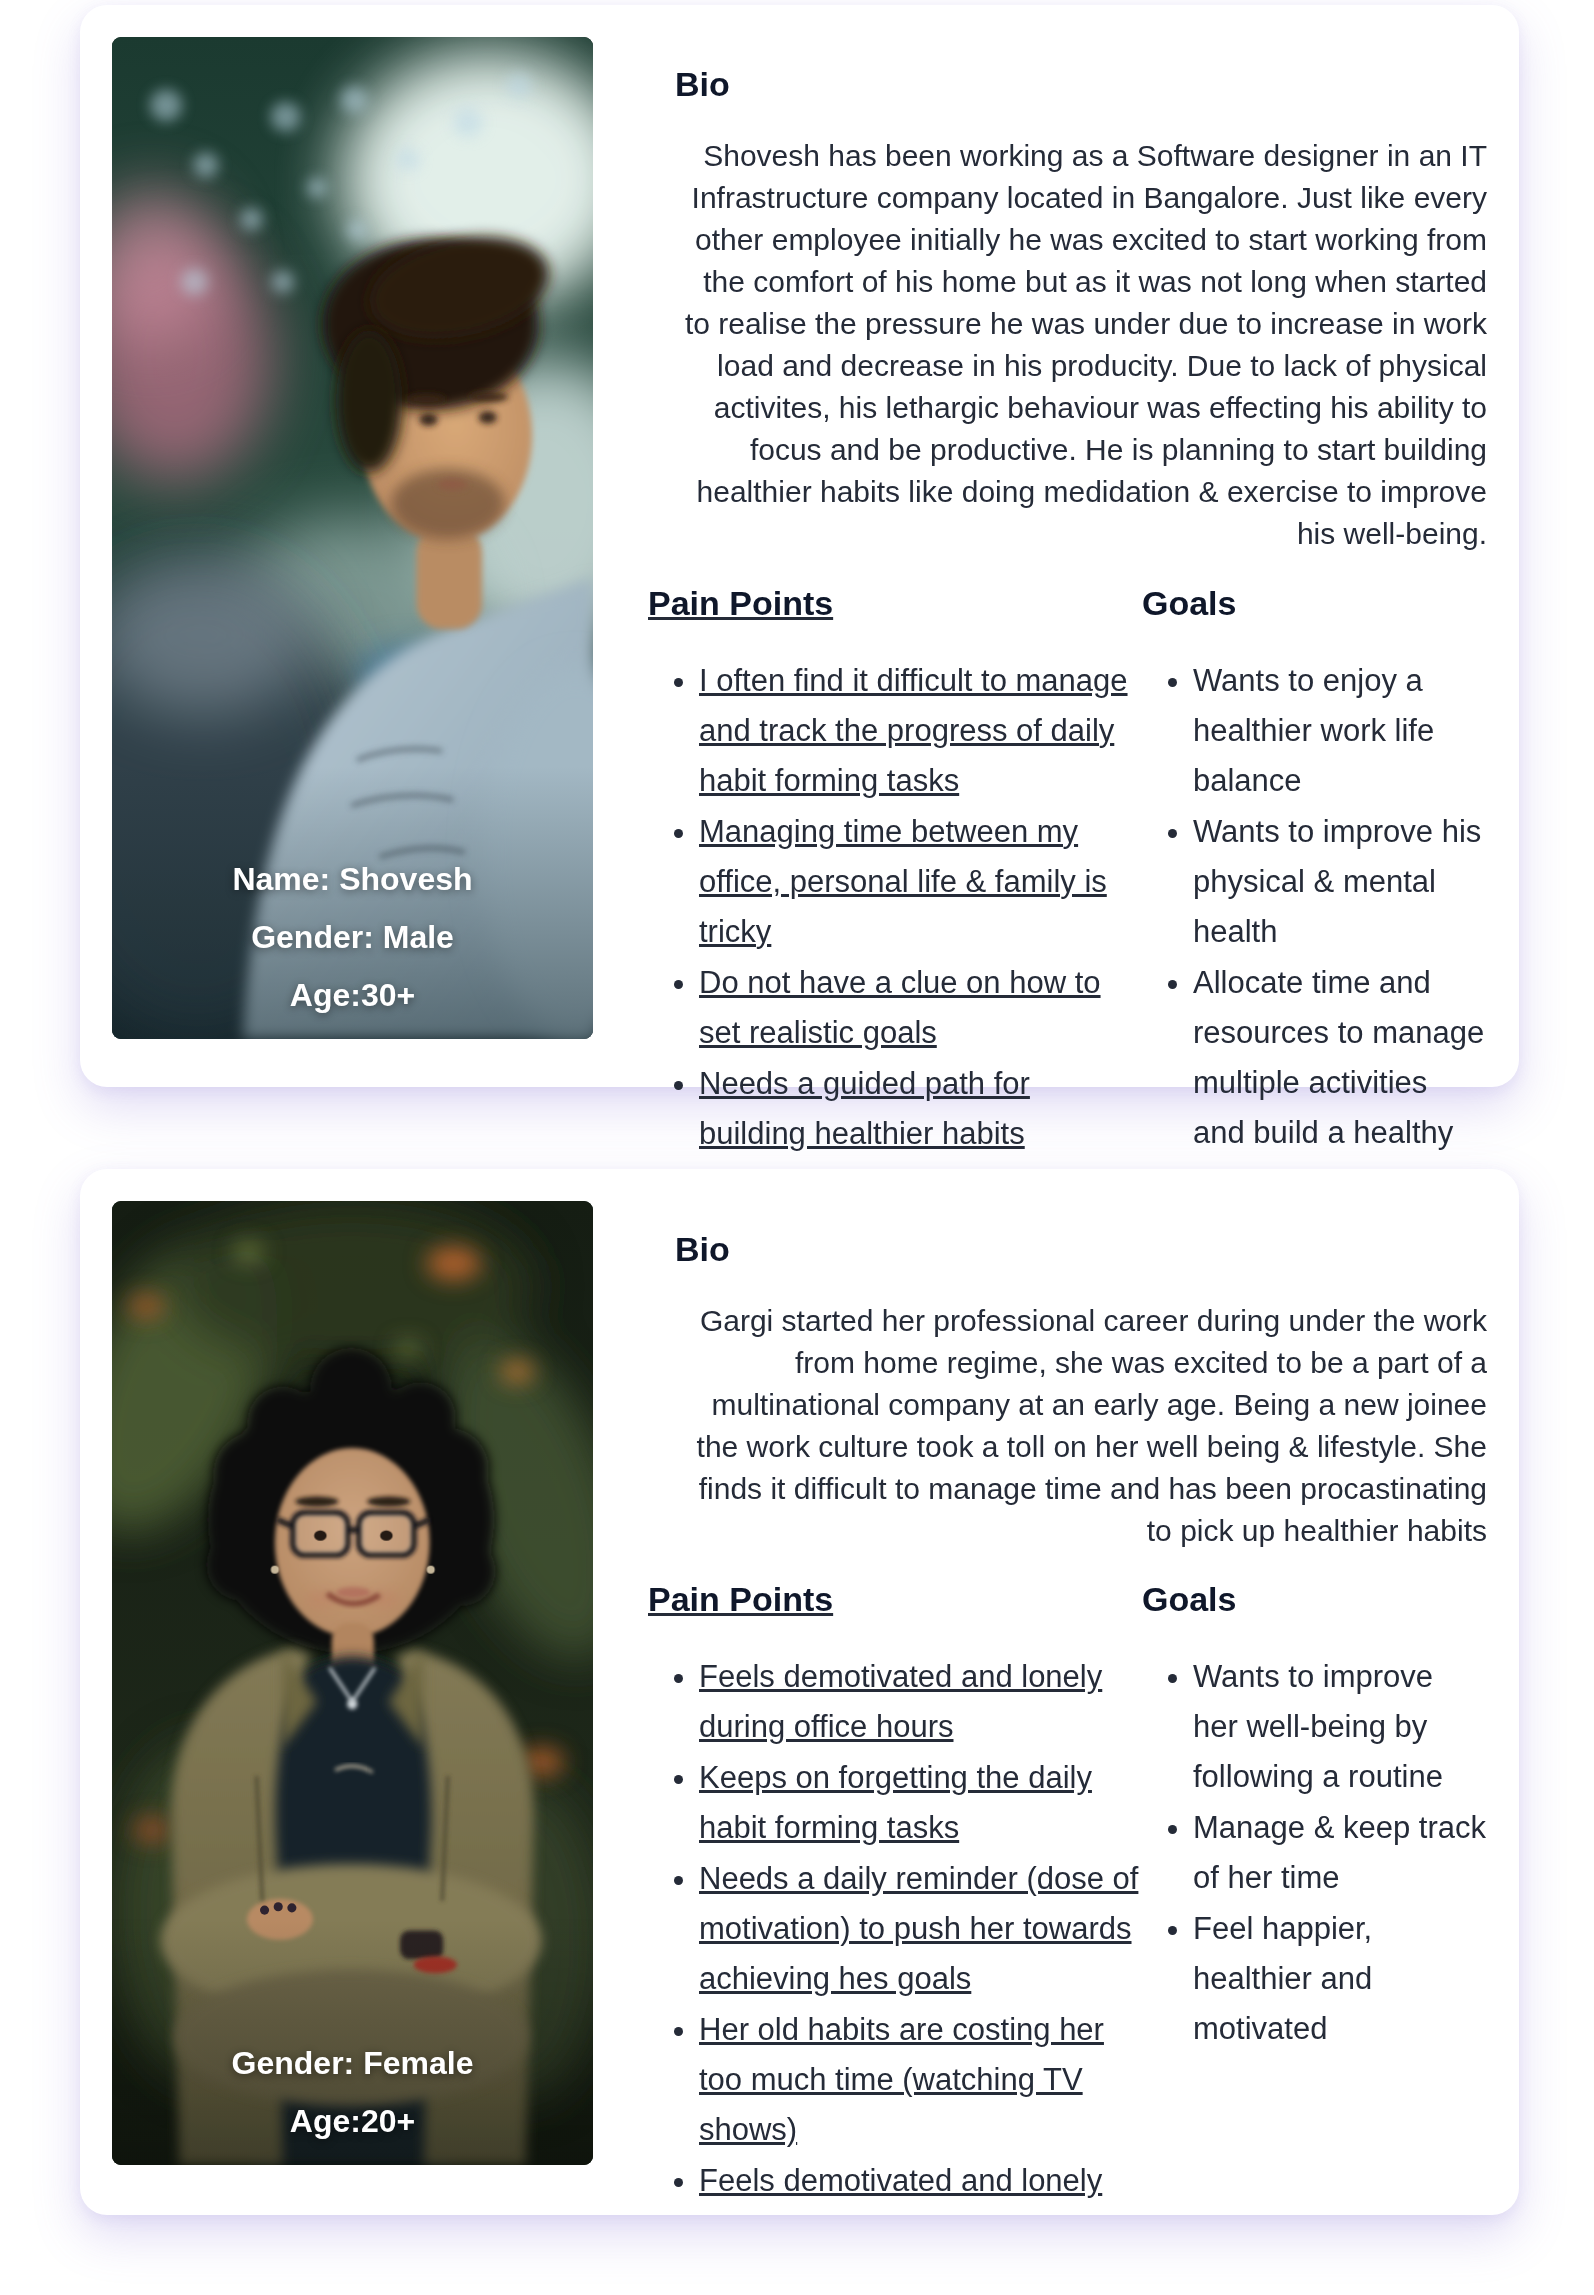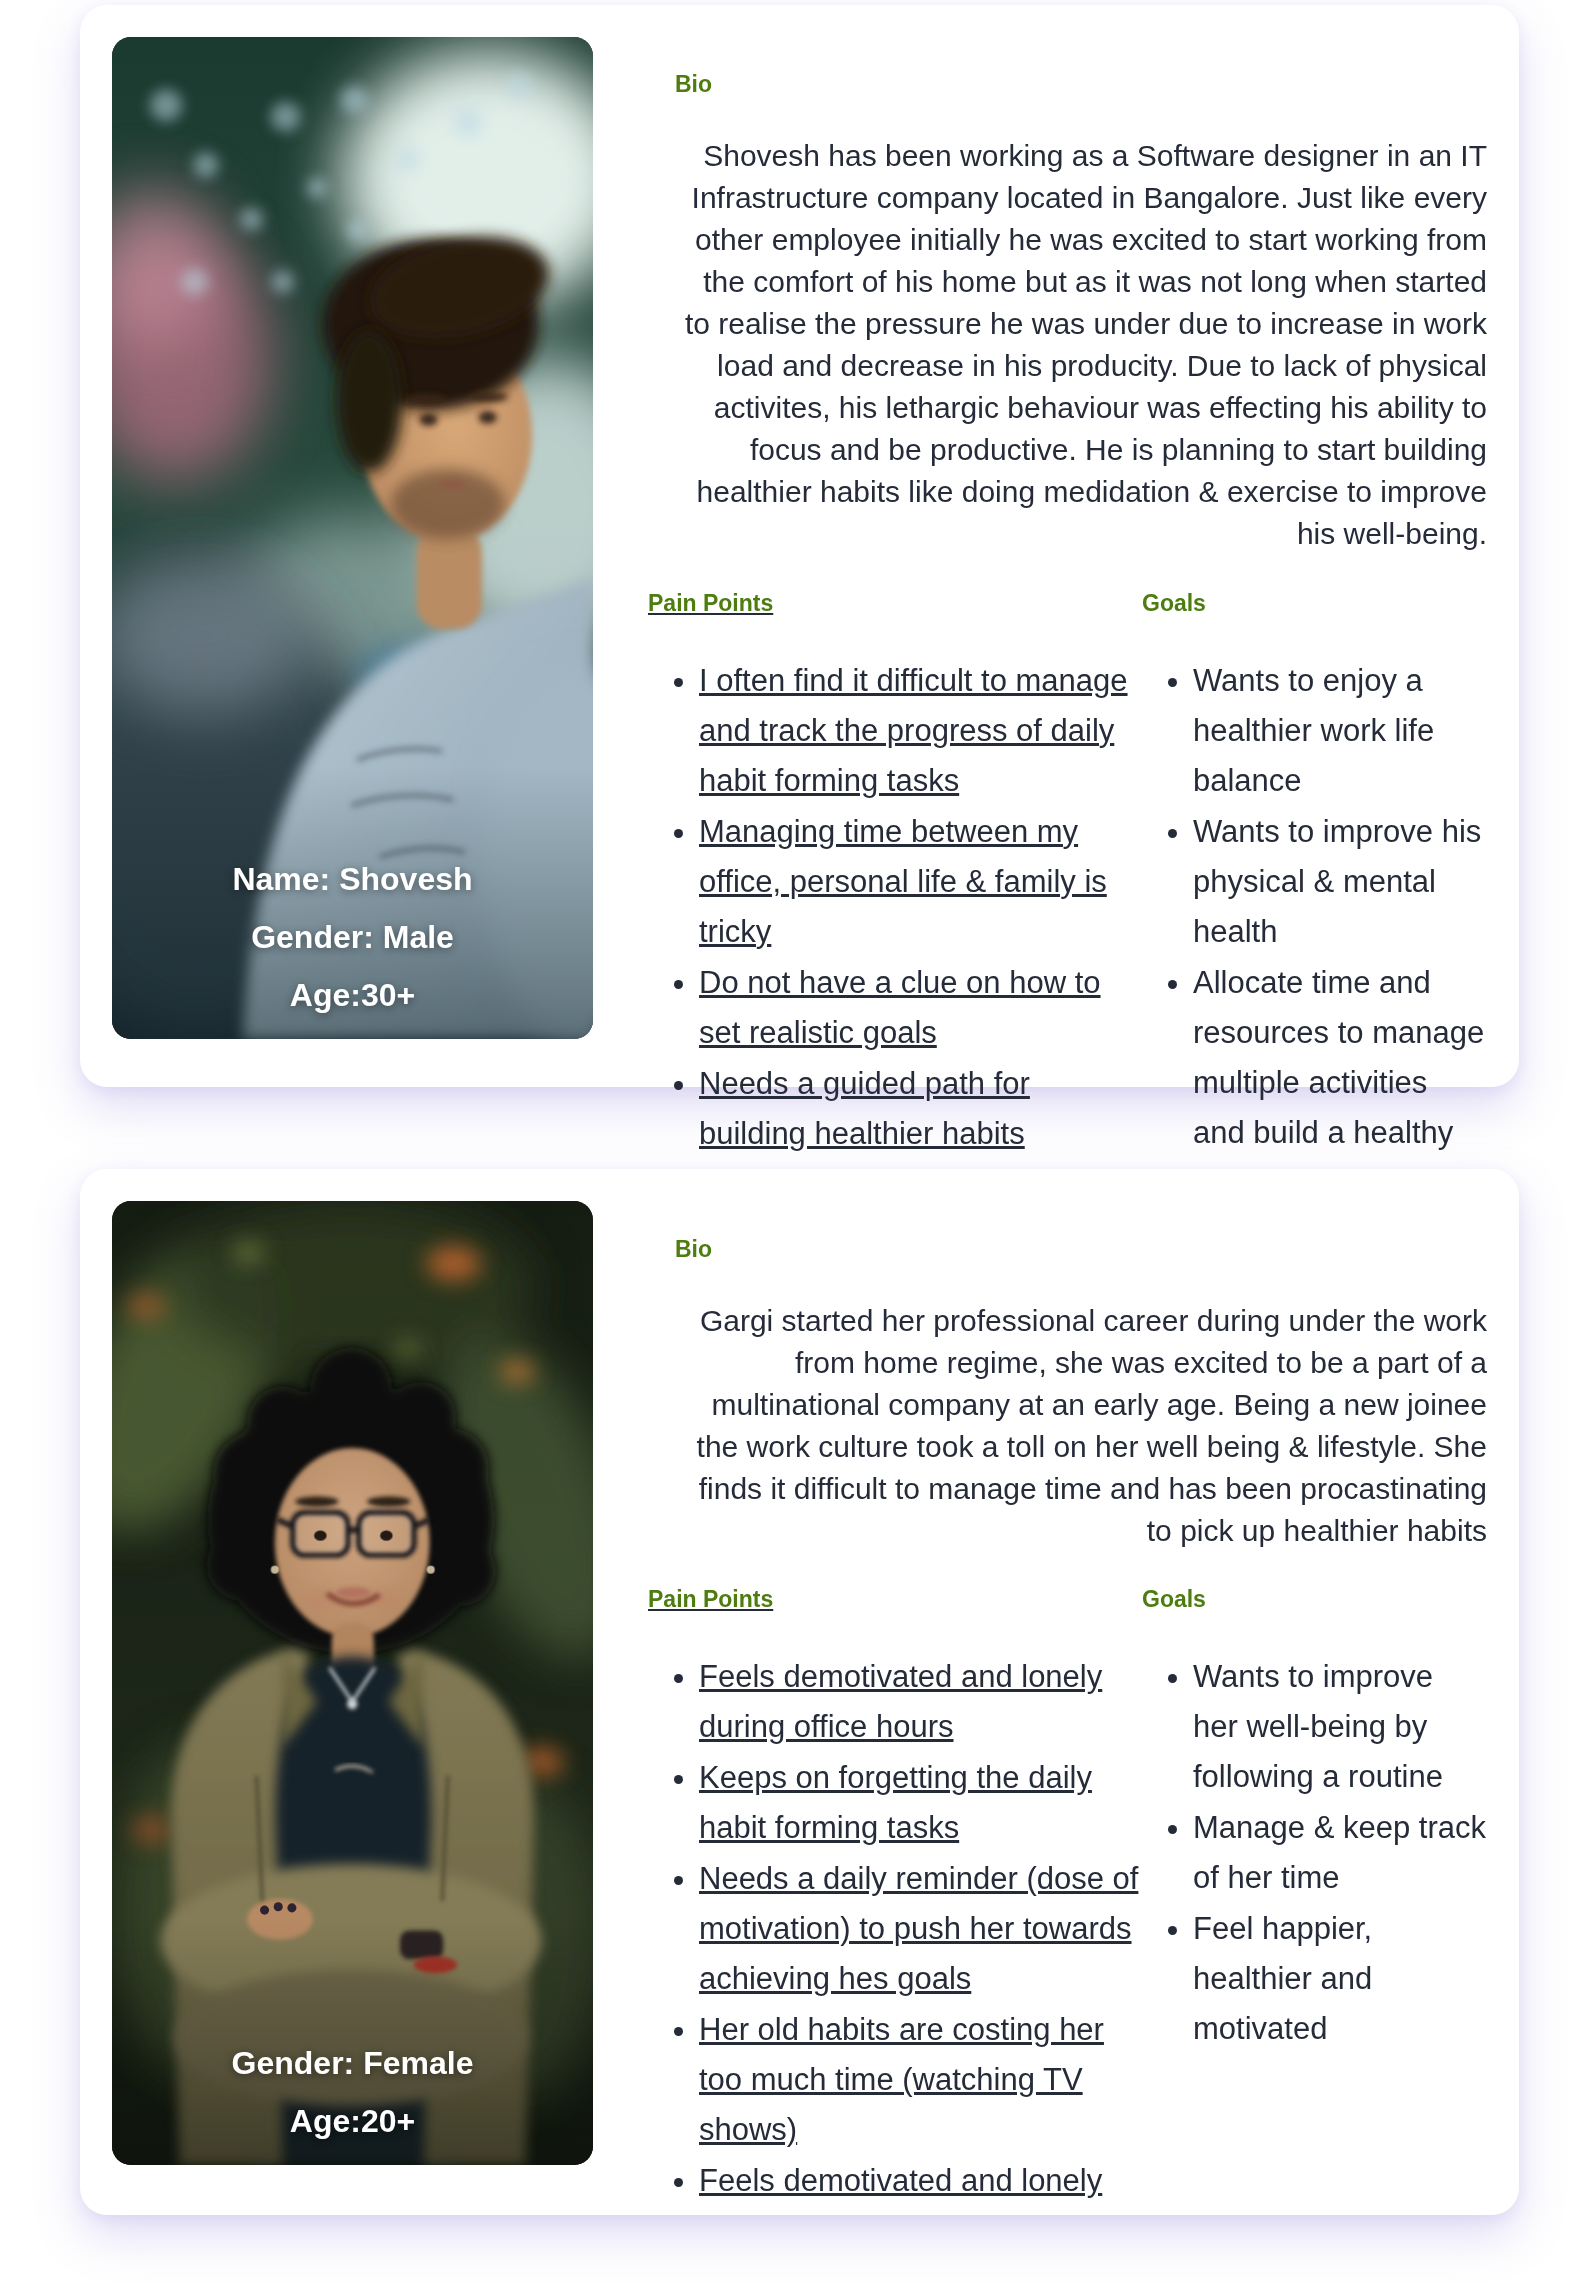--- a/index.html
+++ b/index.html
@@ -14,37 +14,37 @@
     position:absolute;left:80px;width:1439px;
     background:#ffffff;border-radius:27px;
     box-shadow:0 20.5px 48px rgba(122,102,210,0.22), 0 4.6px 13.7px rgba(122,102,210,0.10);
     box-sizing:border-box;
     padding:32px;
     display:flex;align-items:flex-start;
   }
   #card-0{top:4.6px;height:1082px;}
   #card-1{top:1169px;height:1046px;}
   .photo-wrap{
-    position:relative;flex:0 0 481px;width:481px;border-radius:19px;overflow:hidden;
+    position:relative;flex:0 0 481px;width:481px;border-radius:9px;overflow:hidden;
     background:#16251f;
   }
   #card-0 .photo-wrap{height:1002px;}
   #card-1 .photo-wrap{height:964px;}
   .photo-wrap svg{display:block;width:100%;height:100%;}
   .photo-overlay{
     position:absolute;left:0;right:0;bottom:15px;
     text-align:center;color:#ffffff;font-weight:700;
     font-size:32px;line-height:58px;
     text-shadow:0 1.7px 8px rgba(0,0,0,0.45);
   }
   .content{
     flex:1;margin-left:55px;margin-top:28.5px;min-width:0;
   }
   .section-heading{
-    font-size:23px;font-weight:700;color:#4d7c0f;
+    font-size:34px;font-weight:700;color:#0f172a;
     line-height:39px;margin:0;
   }
   .bio-block{margin-left:27px;}
   .bio-text{
     margin:31px 0 0 0;
     font-size:30px;line-height:42px;color:#252B38;
     max-width:812px;
     text-align:right;
   }
   .columns{

